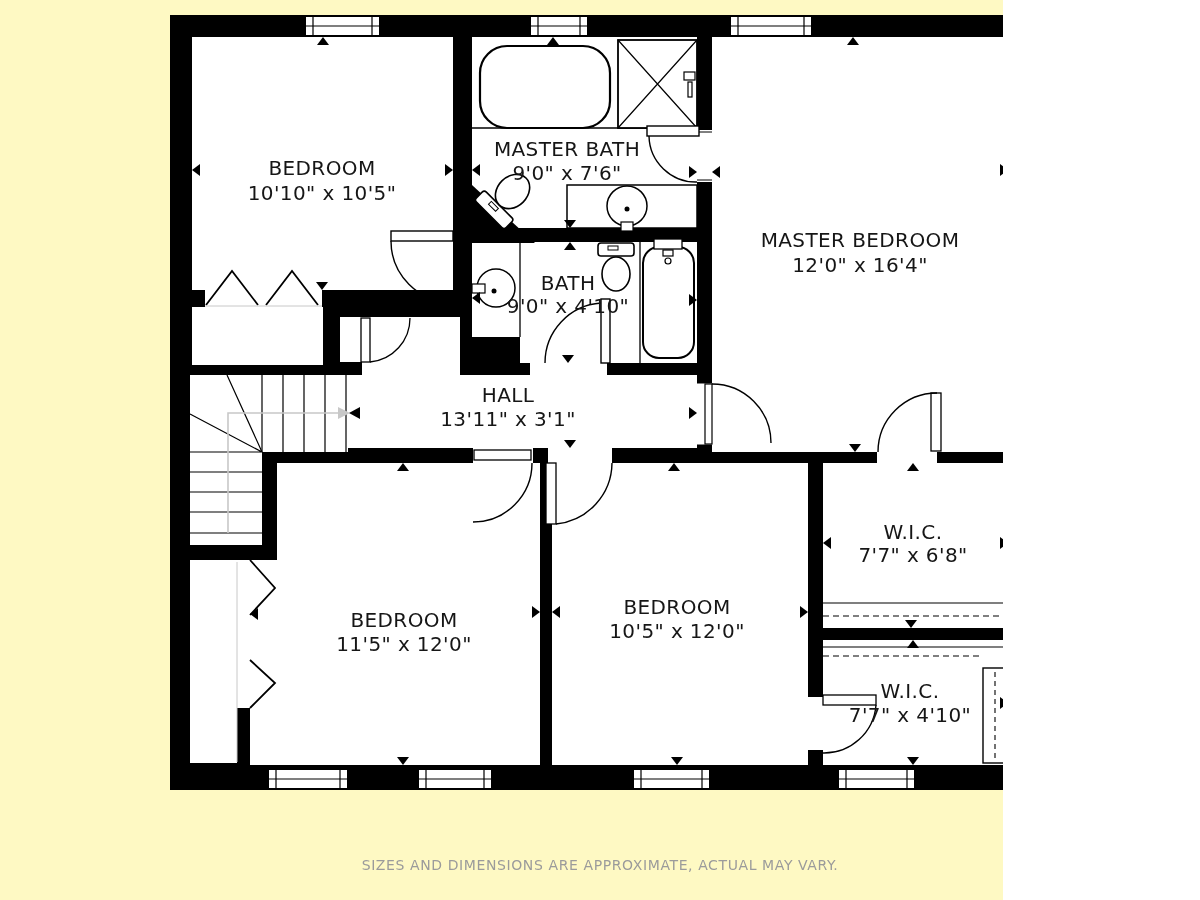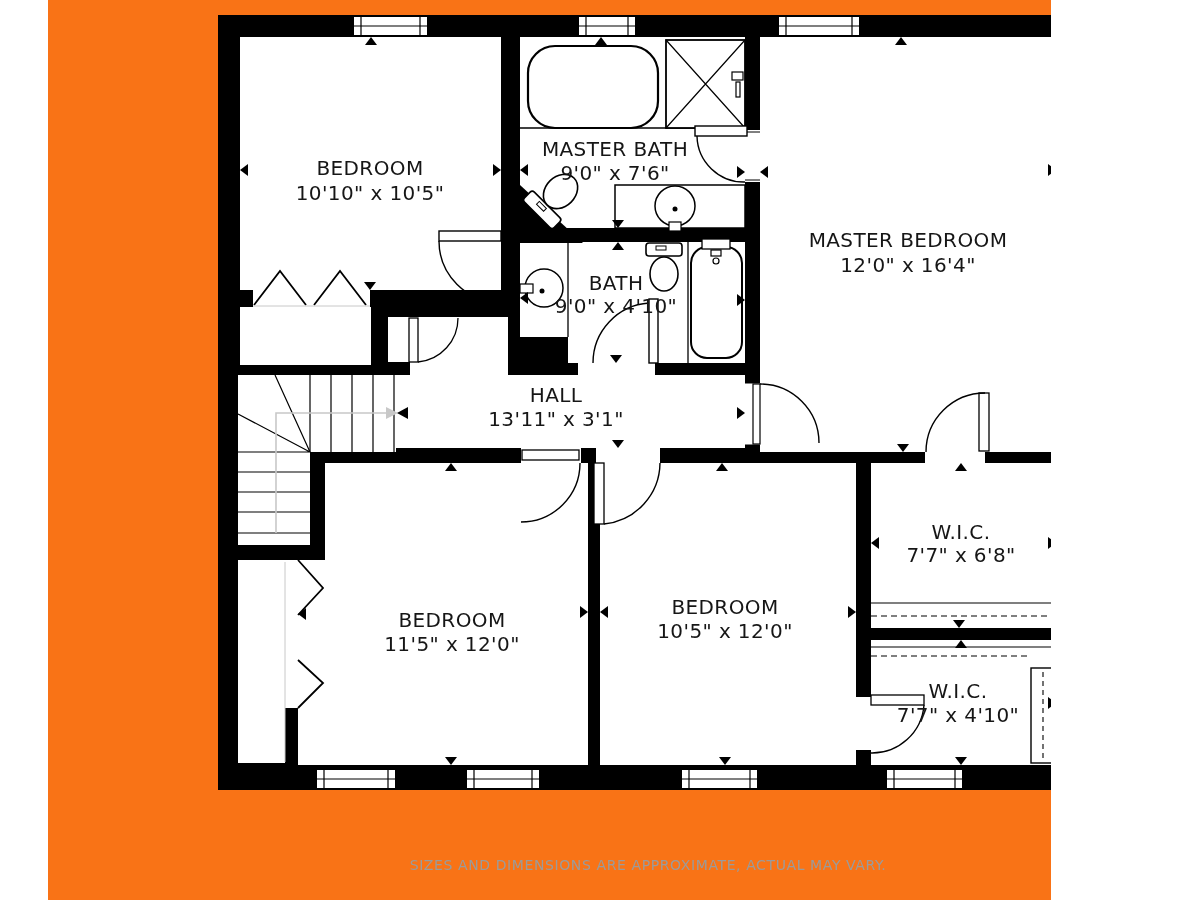--- a/index.html
+++ b/index.html
@@ -1,17 +1,17 @@
 <!DOCTYPE html>
 <html><head>
 <meta charset="utf-8">
 <style>
   html,body{margin:0;padding:0;background:#fff;}
-  .page{position:relative;width:1003px;height:900px;background:#f97316;overflow:hidden;
-        font-family:"DejaVu Sans", sans-serif;margin-left:48px;}
+  .page{position:relative;width:1003px;height:900px;background:#fef9c3;overflow:hidden;
+        font-family:"DejaVu Sans", sans-serif;}
   svg{display:block;}
   text{user-select:none;}
 </style>
 </head>
 <body>
 
 <div class="page">
 <svg width="1200" height="900" viewBox="0 0 1200 900">
 
   <rect x="170" y="15" width="860" height="775" fill="#000"></rect>

